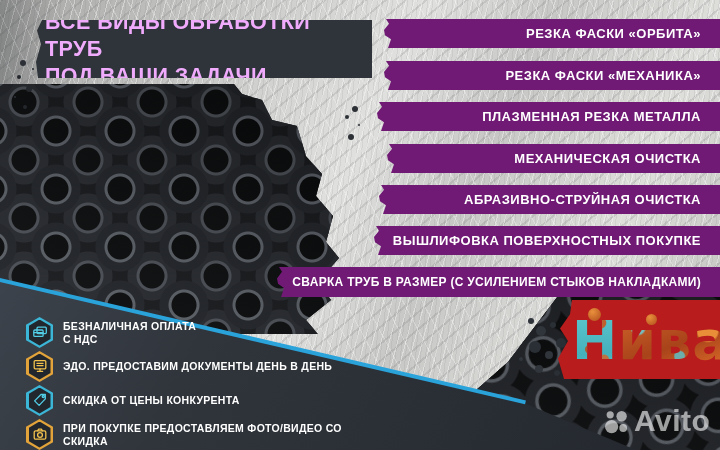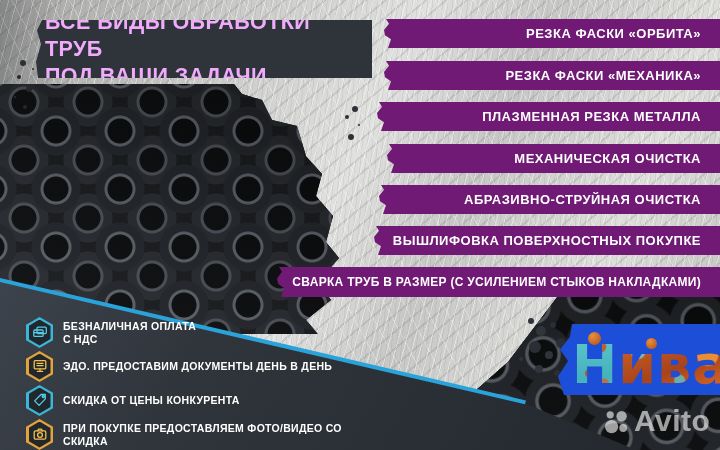--- a/index.html
+++ b/index.html
@@ -86,22 +86,22 @@
     clip-path:polygon(50% 0,100% 25%,100% 75%,50% 100%,0 75%,0 25%);}
   .hex svg{position:relative;z-index:1;display:block;margin:7px auto 0;}
   .hex.cyan{background:#3cb6d6;color:#52cde6;}
   .hex.yellow{background:#e2a43a;color:#f2c14e;}
   .benefit-label{
     color:#fff;font-size:10.5px;font-weight:bold;letter-spacing:.3px;
     line-height:12.5px;white-space:pre-line;
   }
   
   .niva-banner{
-    position:absolute;left:558px;top:324px;width:162px;height:71px;
-    background:#1d4ed8;
+    position:absolute;left:558px;top:300px;width:162px;height:79px;
+    background:#b91c1c;
     clip-path:polygon(14px 0,100% 0,100% 100%,6px 100%,0 74%,10px 52%,2px 36%,12px 18%);
   }
   .niva-logo{
     position:absolute;left:14px;top:4px;font-weight:800;font-size:54px;line-height:74px;
     font-family:"DejaVu Sans","Liberation Sans",sans-serif;letter-spacing:1px;
   }
   .nv-first{
     background:
       radial-gradient(circle at 62% 22%, rgba(196,90,36,.95) 0 9%, transparent 11%),
       radial-gradient(circle at 38% 64%, rgba(184,79,30,.9) 0 8%, transparent 10%),

